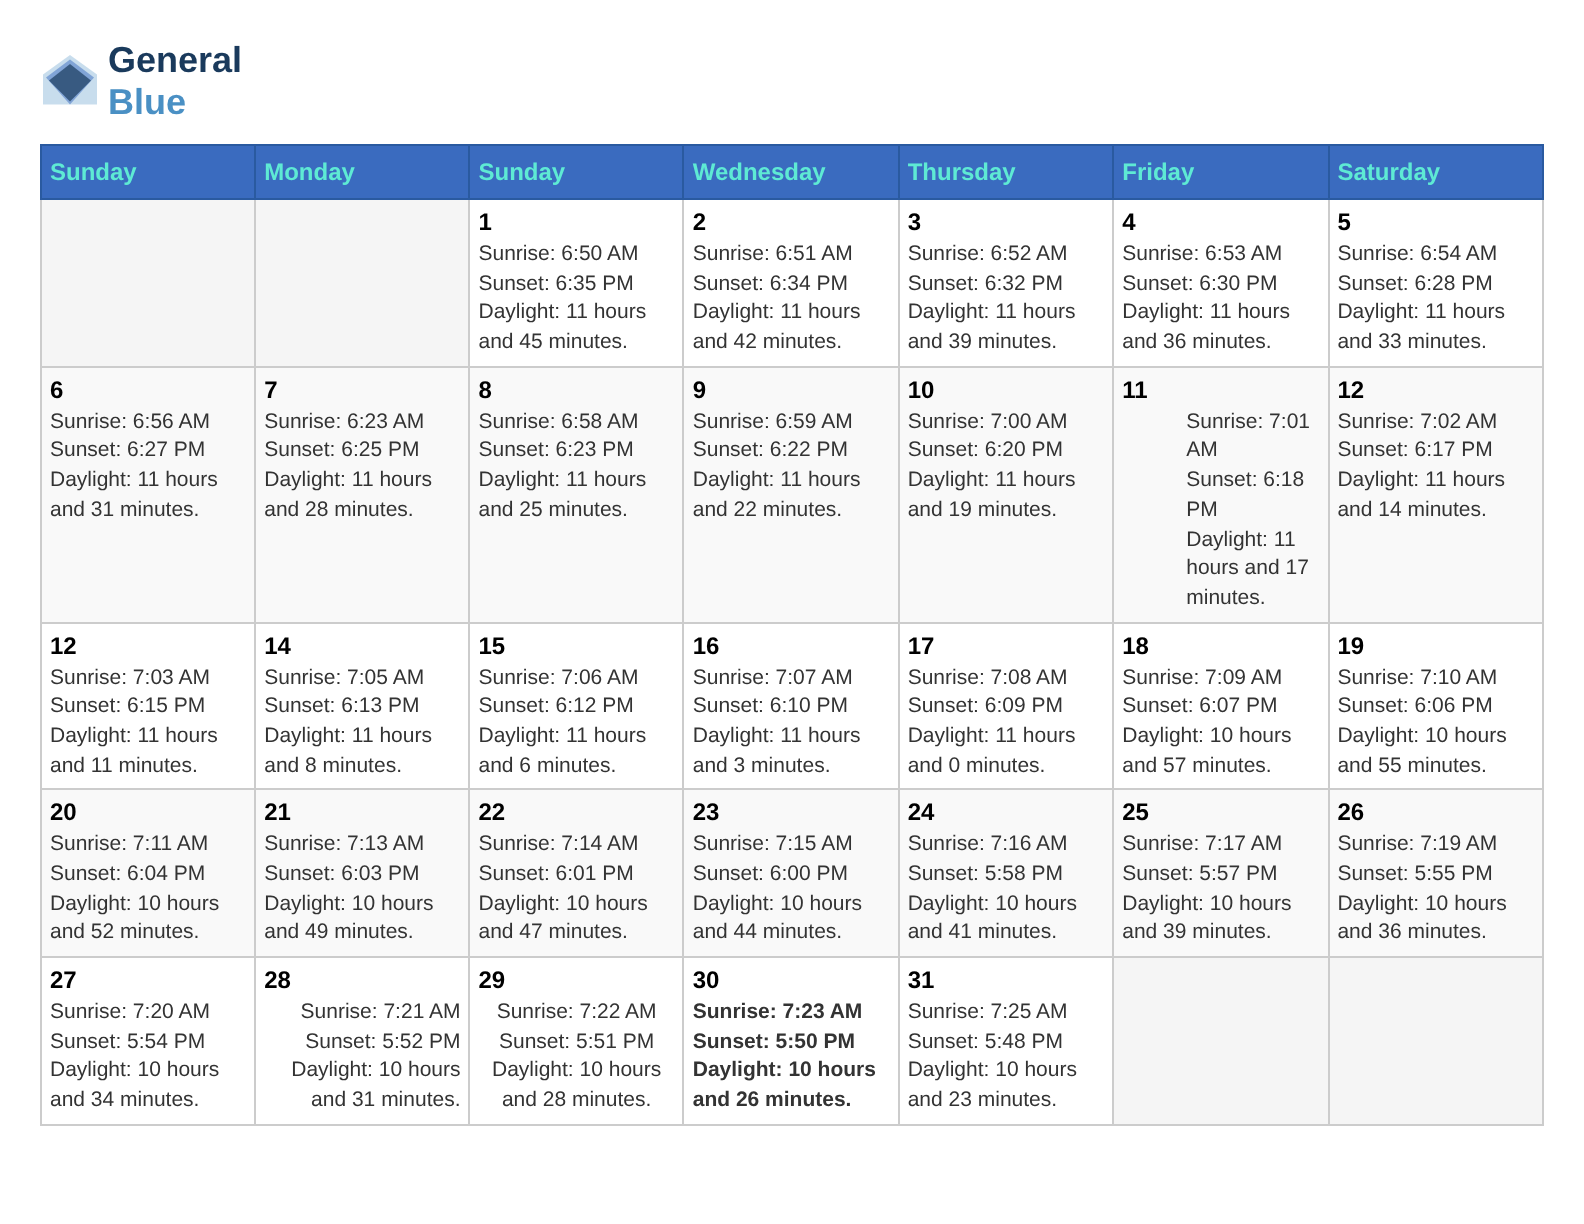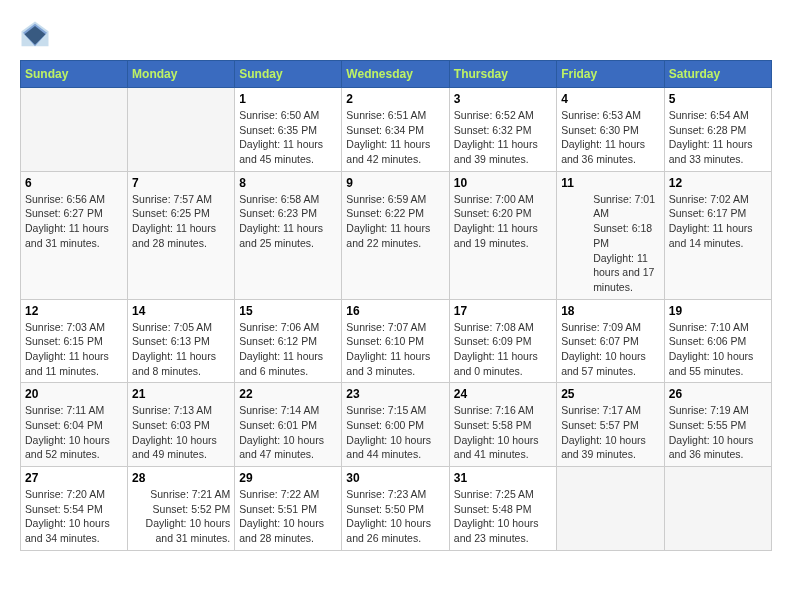--- a/index.html
+++ b/index.html
@@ -38,21 +38,21 @@
       font-size: 14px;
       color: #444;
     }
     .calendar {
       width: 100%;
       border-collapse: collapse;
       font-size: 11px;
     }
     .calendar th {
       background-color: #3a6bbf;
-      color: #bef264;
+      color: #5eead4;
       padding: 6px 4px;
       text-align: left;
       font-size: 12px;
       border: 1px solid #2a5aa0;
     }
     .calendar td {
       border: 1px solid #ccc;
       vertical-align: top;
       padding: 4px;
       width: 108px;
@@ -80,20 +80,24 @@
 </head>
 <body>
 
 <div class="header-area">
   <div class="logo">
     <svg class="logo-icon" viewBox="0 0 40 40">
       <polygon points="20,2 38,15 38,35 2,35 2,15" fill="#4a90c4" opacity="0.3"></polygon>
       <polygon points="20,5 36,17 20,35 4,17" fill="#3a6bbf" opacity="0.5"></polygon>
       <polygon points="20,8 34,19 20,33 6,19" fill="#1a3a5c" opacity="0.7"></polygon>
     </svg>
+    <div>
+      <div style="font-size:18px;font-weight:bold;color:#1a3a5c;">General</div>
+      <div style="font-size:18px;font-weight:bold;color:#4a90c4;">Blue</div>
+    </div>
   </div>
   <div class="title-area">
     <div class="month-title"></div>
     <div class="location"></div>
   </div>
 </div>
 
 <table class="calendar">
   <thead>
     <tr id="weekday-header">
@@ -143,21 +147,21 @@
       </tr>
       <tr style="background: rgb(240, 244, 255);">
         <td>
           <span class="day-number">6</span>
           <div class="day-info" style="white-space: pre-line;">Sunrise: 6:56 AM
 Sunset: 6:27 PM
 Daylight: 11 hours and 31 minutes.</div>
         </td>
         <td>
           <span class="day-number">7</span>
-          <div class="day-info" style="white-space: pre-line;">Sunrise: 7:57 AM
+          <div class="day-info" style="white-space: pre-line;">Sunrise: 6:23 AM
 Sunset: 6:25 PM
 Daylight: 11 hours and 28 minutes.</div>
         </td>
         <td>
           <span class="day-number">8</span>
           <div class="day-info" style="white-space: pre-line;">Sunrise: 6:58 AM
 Sunset: 6:23 PM
 Daylight: 11 hours and 25 minutes.</div>
         </td>
         <td>
@@ -281,27 +285,27 @@
 Daylight: 10 hours and 34 minutes.</div>
         </td>
         <td>
           <span class="day-number">28</span>
           <div class="day-info" style="white-space: pre-line; text-align: right;">Sunrise: 7:21 AM
 Sunset: 5:52 PM
 Daylight: 10 hours and 31 minutes.</div>
         </td>
         <td>
           <span class="day-number">29</span>
-          <div class="day-info" style="white-space: pre-line;">Sunrise: 7:22 AM
+          <div class="day-info" style="white-space: pre-line; text-align: center;">Sunrise: 7:22 AM
 Sunset: 5:51 PM
 Daylight: 10 hours and 28 minutes.</div>
         </td>
         <td>
           <span class="day-number">30</span>
-          <div class="day-info" style="white-space: pre-line;">Sunrise: 7:23 AM
+          <div class="day-info" style="white-space: pre-line; font-weight: bold;">Sunrise: 7:23 AM
 Sunset: 5:50 PM
 Daylight: 10 hours and 26 minutes.</div>
         </td>
         <td>
           <span class="day-number">31</span>
           <div class="day-info" style="white-space: pre-line;">Sunrise: 7:25 AM
 Sunset: 5:48 PM
 Daylight: 10 hours and 23 minutes.</div>
         </td>
         <td class="empty-cell"></td>

